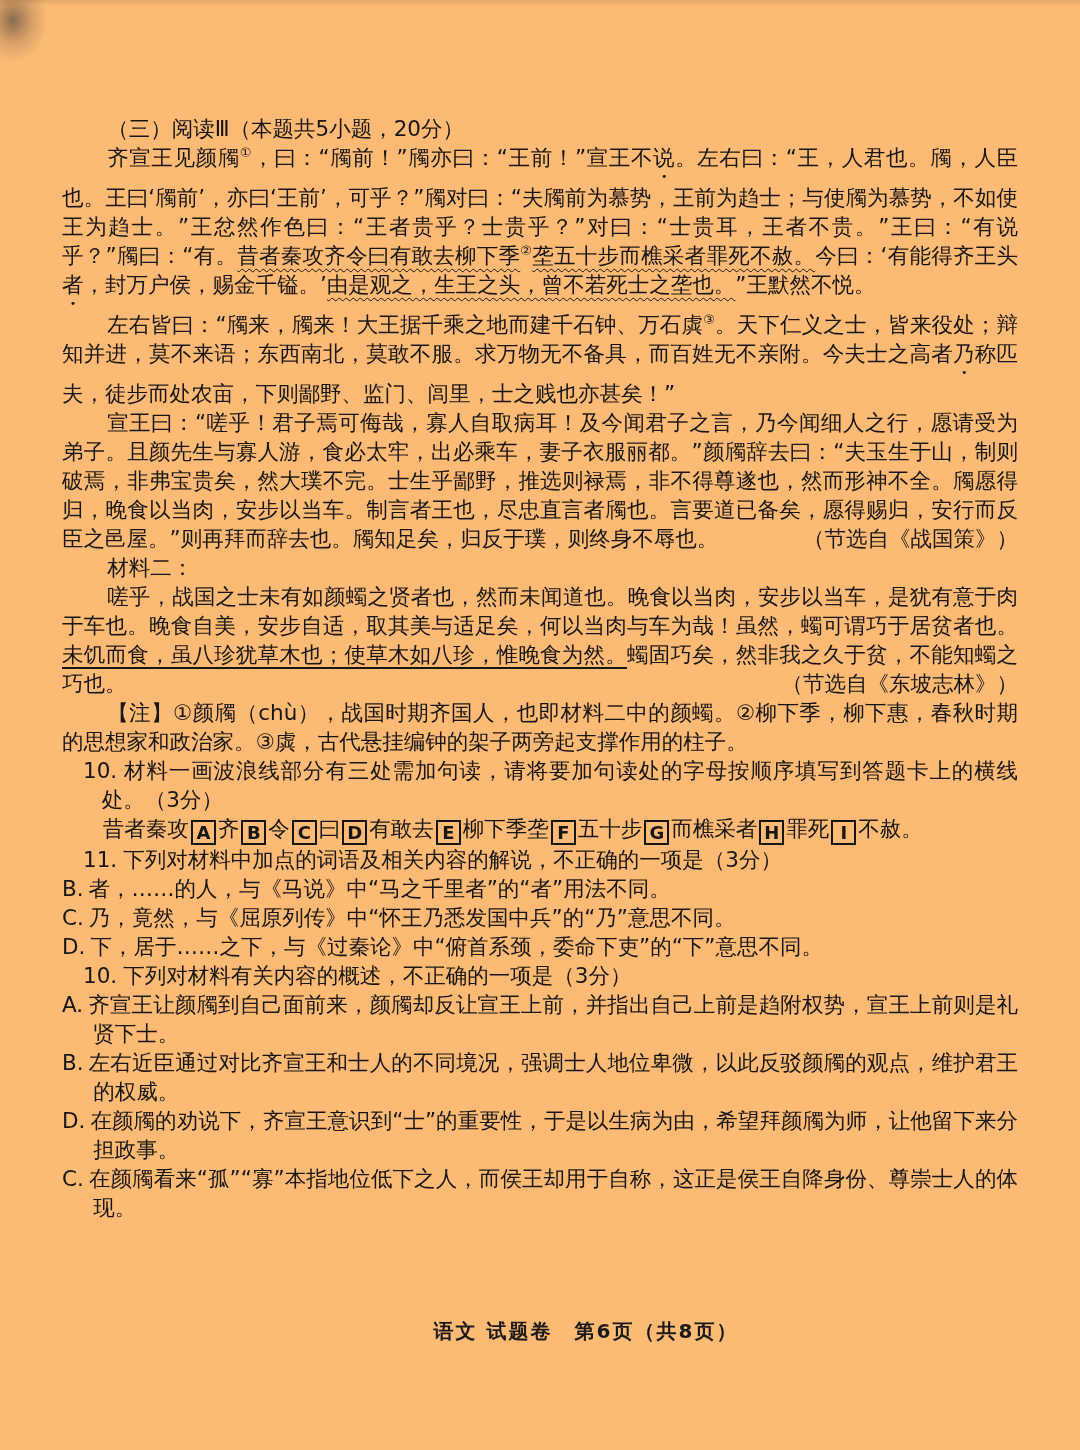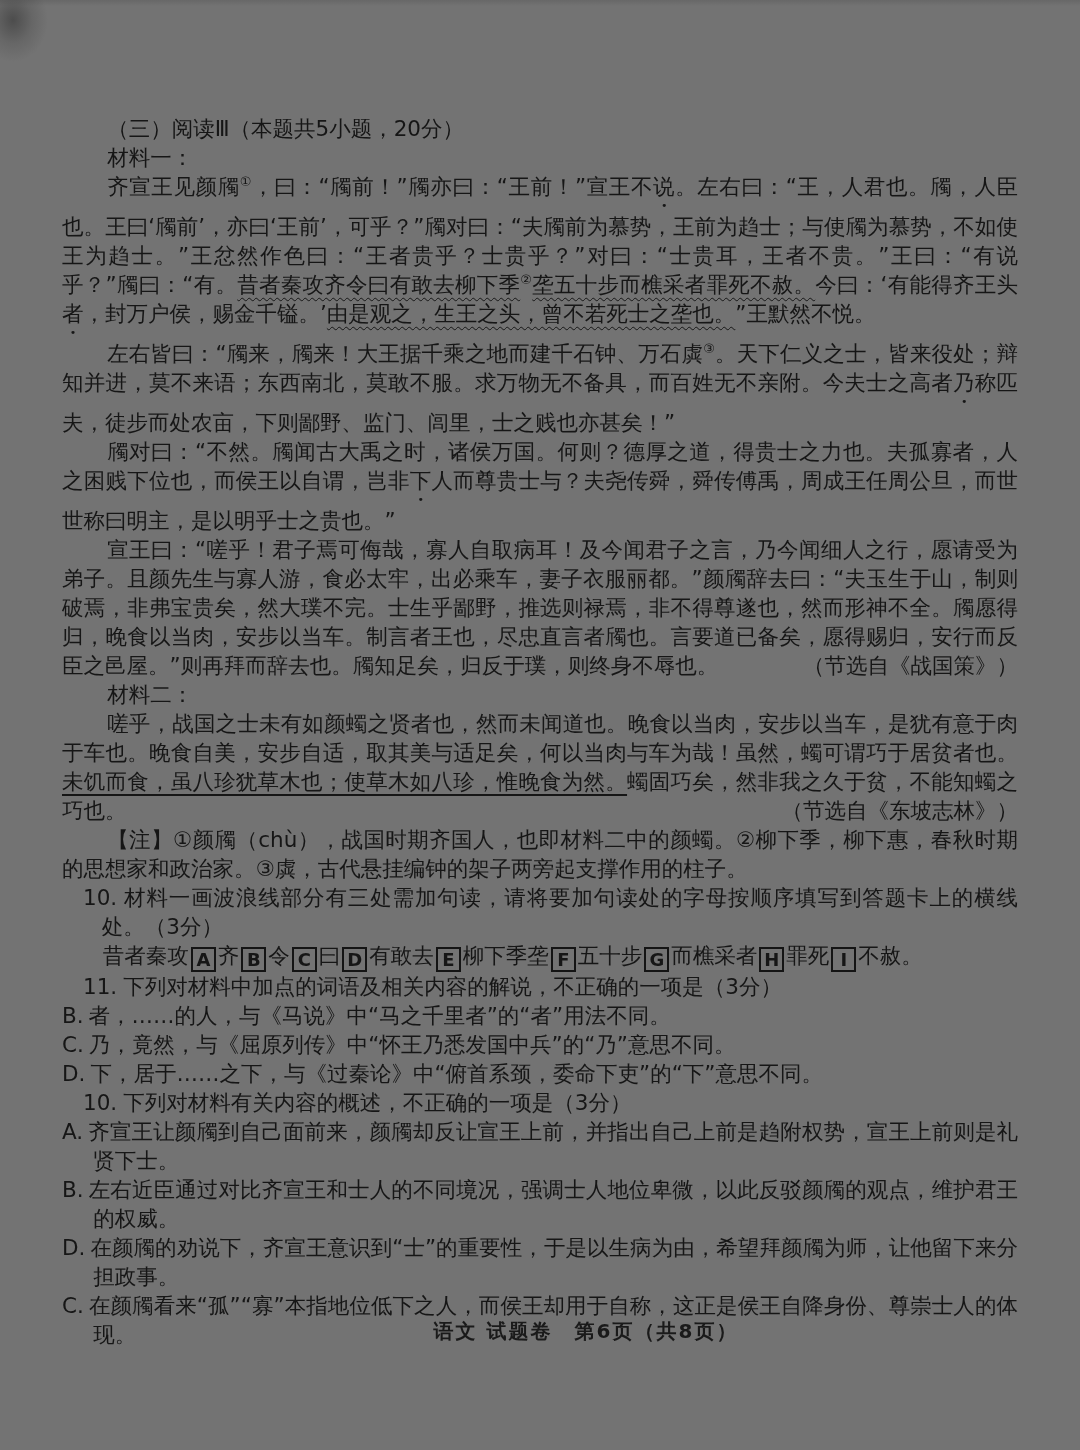--- a/index.html
+++ b/index.html
@@ -4,21 +4,21 @@
 <style>
   html,body { margin:0; padding:0; }
   body {
     width:1080px; height:1450px;
     background:#efeeec;
     font-family:"DejaVu Sans","Liberation Sans",sans-serif;
   }
   .page {
     position:relative;
     width:1080px; height:1450px;
-    background:#737373;
+    background:#fdba74;
     color:#161616;
     overflow:hidden;
   }
   .corner-smudge {
     position:absolute; top:-22px; left:-22px; width:70px; height:84px;
     background:radial-gradient(closest-side, rgba(45,45,45,0.55), rgba(45,45,45,0.18) 55%, rgba(45,45,45,0) 100%);
     pointer-events:none;
   }
   .edge-shade {
     position:absolute; top:0; left:0; right:0; height:6px;
@@ -75,25 +75,23 @@
 <body>
 
 <div class="page">
   <div class="corner-smudge"></div>
   <div class="edge-shade"></div>
 
   <div class="content">
 
     <p class="line">（三）阅读Ⅲ（本题共5小题，20分）</p>
 
-    <p class="line">材料一：</p>
 
     <p class="para indent"><span>齐宣王见颜斶</span><sup class="sup">①</sup><span>，曰：“斶前！”斶亦曰：“王前！”宣王不</span><span class="s-dot">说</span><span>。左右曰：“王，人君也。斶，人臣也。王曰‘斶前’，亦曰‘王前’，可乎？”斶对曰：“夫斶前为慕势，王前为趋士；与使斶为慕势，不如使王为趋士。”王忿然作色曰：“王者贵乎？士贵乎？”对曰：“士贵耳，王者不贵。”王曰：“有说乎？”斶曰：“有。</span><span class="s-wavy">昔者秦攻齐令曰有敢去柳下季</span><sup class="sup">②</sup><span class="s-wavy">垄五十步而樵采者罪死不赦。</span><span>今曰：‘有能得齐王头</span><span class="s-dot">者</span><span>，封万户侯，赐金千镒。’</span><span class="s-wavy">由是观之，生王之头，曾不若死士之垄也。</span><span>”王默然不悦。</span></p>
     <p class="para indent"><span>左右皆曰：“斶来，斶来！大王据千乘之地而建千石钟、万石虡</span><sup class="sup">③</sup><span>。天下仁义之士，皆来役处；辩知并进，莫不来语；东西南北，莫敢不服。求万物无不备具，而百姓无不亲附。今夫士之高者</span><span class="s-dot">乃</span><span>称匹夫，徒步而处农亩，下则鄙野、监门、闾里，士之贱也亦甚矣！”</span></p>
-    <p class="para indent"><span>斶对曰：“不然。斶闻古大禹之时，诸侯万国。何则？德厚之道，得贵士之力也。夫孤寡者，人之困贱下位也，而侯王以自谓，岂非</span><span class="s-dot">下</span><span>人而尊贵士与？夫尧传舜，舜传傅禹，周成王任周公旦，而世世称曰明主，是以明乎士之贵也。”</span></p>
     <p class="para indent"><span class="rich"><span>宣王曰：“嗟乎！君子焉可侮哉，寡人自取病耳！及今闻君子之言，乃今闻细人之行，愿请受为弟子。且颜先生与寡人游，食必太牢，出必乘车，妻子衣服丽都。”颜斶辞去曰：“夫玉生于山，制则破焉，非弗宝贵矣，然大璞不完。士生乎鄙野，推选则禄焉，非不得尊遂也，然而形神不全。斶愿得归，晚食以当肉，安步以当车。制言者王也，尽忠直言者斶也。言要道已备矣，愿得赐归，安行而反臣之邑屋。”则再拜而辞去也。斶知足矣，归反于璞，则终身不辱也。</span></span><span class="source">（节选自《战国策》）</span></p>
 
     <p class="line">材料二：</p>
 
     <p class="para indent"><span class="rich"><span>嗟乎，战国之士未有如颜蠋之贤者也，然而未闻道也。晚食以当肉，安步以当车，是犹有意于肉于车也。晚食自美，安步自适，取其美与适足矣，何以当肉与车为哉！虽然，蠋可谓巧于居贫者也。</span><span class="s-u">未饥而食，虽八珍犹草木也；使草木如八珍，惟晚食为然。</span><span>蠋固巧矣，然非我之久于贫，不能知蠋之巧也。</span></span><span class="source">（节选自《东坡志林》）</span></p>
 
     <p class="para indent">【注】①颜斶（chù），战国时期齐国人，也即材料二中的颜蠋。②柳下季，柳下惠，春秋时期的思想家和政治家。③虡，古代悬挂编钟的架子两旁起支撑作用的柱子。</p>
 
     <p class="q-stem"><span class="q-num">10.</span><span>材料一画波浪线部分有三处需加句读，请将要加句读处的字母按顺序填写到答题卡上的横线处。（3分）</span></p>
     <p class="q10-sentence"><span>昔者秦攻</span><span class="box">A</span><span>齐</span><span class="box">B</span><span>令</span><span class="box">C</span><span>曰</span><span class="box">D</span><span>有敢去</span><span class="box">E</span><span>柳下季垄</span><span class="box">F</span><span>五十步</span><span class="box">G</span><span>而樵采者</span><span class="box">H</span><span>罪死</span><span class="box">I</span><span>不赦。</span></p>

